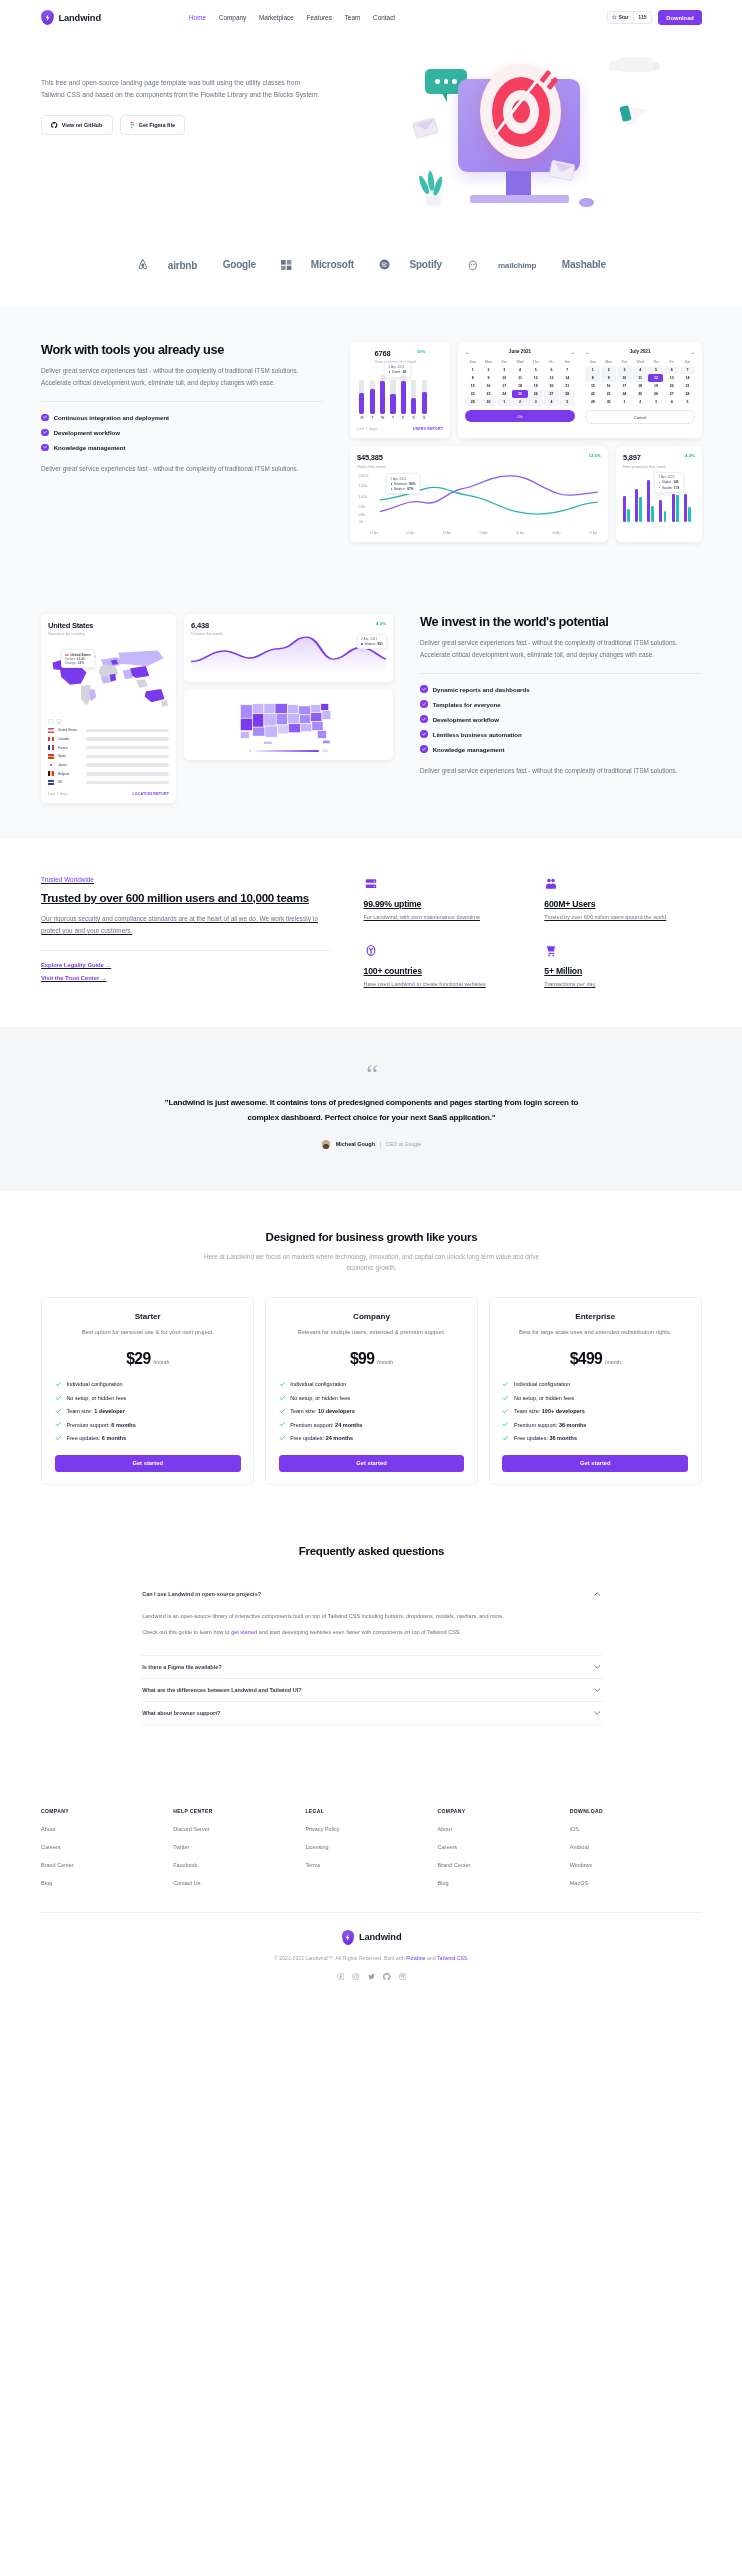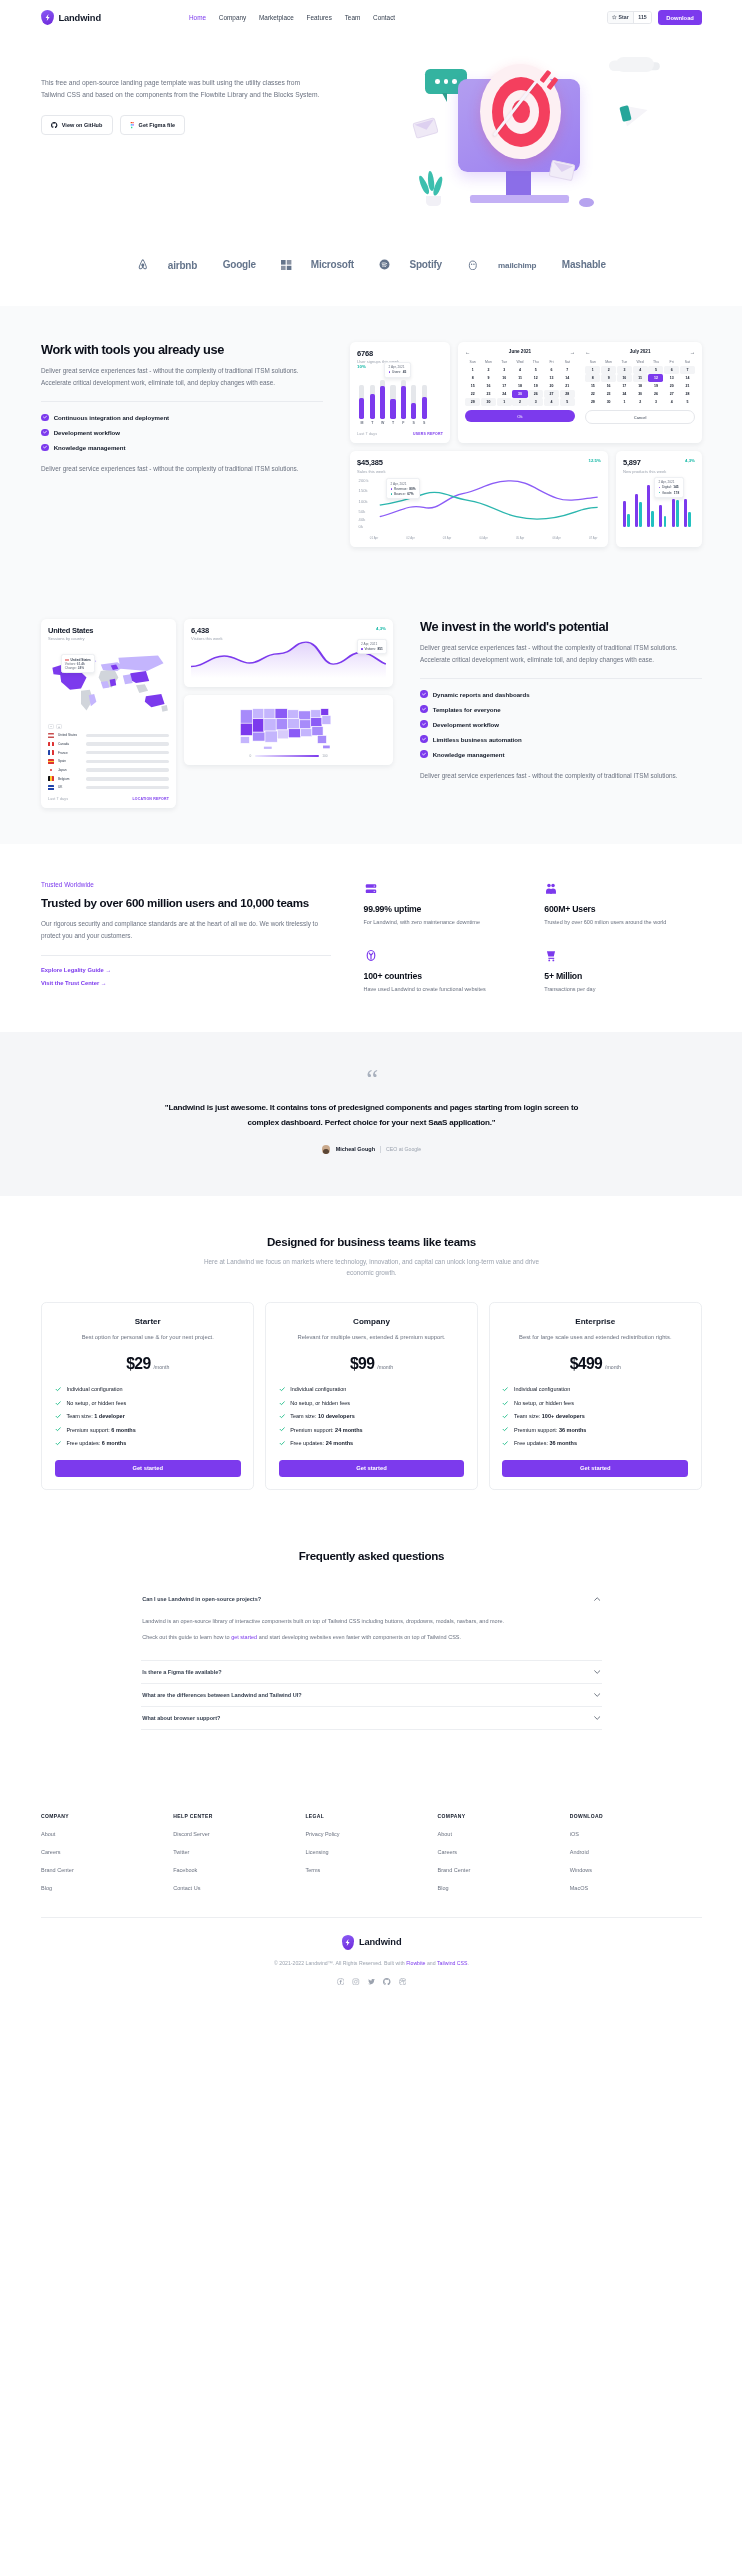--- a/index.html
+++ b/index.html
@@ -118,21 +118,21 @@
 
   .map-card { width:135px; }
   .worldmap { width:100%; height:74px; }
   .country-row { display:flex; align-items:center; gap:3.5px; margin-top:4.1px; }
   .flag { width:6.4px; height:4.6px; border-radius:0.6px; flex:none; overflow:hidden; display:flex; flex-direction:column; }
   .cname { font-size:3.2px; color:#374151; width:24.4px; }
   .ctrack { flex:1; height:3.5px; background:#e5e7eb; border-radius:1.7px; overflow:hidden; }
   .cfill { height:100%; background:#7c3aed; border-radius:1.7px; }
 
   
-  .stats { display:flex; padding:37px 41px; gap:32.5px; }
+  .stats { display:flex; padding:37px 41px; gap:32.5px;text-decoration:underline; }
   .stats-left { width:290px; }
   .eyebrow { font-size:6.4px; color:#7c3aed; font-weight:400; }
   h2.stats-h { margin-top:7px; font-size:11.6px; font-weight:800; letter-spacing:-0.3px; line-height:1.35; color:#0b0f1a; }
   .stats-p { margin-top:8.1px; font-size:6.4px; line-height:1.85; color:#6b7280; }
   .stats-links { display:flex; flex-direction:column; gap:7px; }
   .slink { font-size:5.8px; color:#7c3aed; font-weight:700; text-decoration:none; }
   .stats-right { flex:1; display:grid; grid-template-columns:1fr 1fr; gap:20px 23px; }
   .stat-ico { color:#7c3aed; height:15px; display:flex; align-items:flex-end; }
   .stat-v { margin-top:8.1px; font-size:8.7px; font-weight:800; letter-spacing:-0.2px; color:#0b0f1a; }
   .stat-d { margin-top:4.6px; font-size:5.5px; line-height:1.7; color:#6b7280; }
@@ -363,21 +363,21 @@
             <span class="check-label">Knowledge management</span>
           </div>
         </div>
         <p class="after-p">Deliver great service experiences fast - without the complexity of traditional ITSM solutions.</p>
       </div>
 
       <div class="mock-col">
         <div class="mock-row">
 
           <div class="card" style="width:100px;padding:7px;position:relative;">
-            <div style="display:flex;justify-content:center;align-items:flex-start;flex-direction:column;">
+            <div style="display:flex;justify-content:center;align-items:flex-start;">
               <div>
                 <div class="m-title">6768</div>
                 <div class="m-sub">User signups this week</div>
               </div>
               <div class="m-delta">10%</div>
             </div>
             <div class="tip" style="left:34px;top:20px;">
               <div class="tip-d">2 Apr, 2021</div>
               <div class="tip-v">
                   <span class="dotp"></span>
@@ -911,21 +911,21 @@
     <div class="quote">"Landwind is just awesome. It contains tons of predesigned components and pages starting from login screen to complex dashboard. Perfect choice for your next SaaS application."</div>
     <div class="attrib">
       <span class="avatar"></span>
       <span class="att-name">Micheal Gough</span>
       <span class="att-div"></span>
       <span class="att-role">CEO at Google</span>
     </div>
   </div>
 
   <div class="sec-white pricing">
-    <h2 class="price-h">Designed for business teams like teams</h2>
+    <h2 class="price-h">Designed for business growth like yours</h2>
     <p class="price-sub">Here at Landwind we focus on markets where technology, innovation, and capital can unlock long-term value and drive economic growth.</p>
     <div class="plans">
 
       <div class="plan">
         <div class="plan-name">Starter</div>
         <div class="plan-desc">Best option for personal use &amp; for your next project.</div>
         <div class="plan-price">
           <span class="plan-amt">$29</span>
           <span class="plan-per">/month</span>
         </div>

